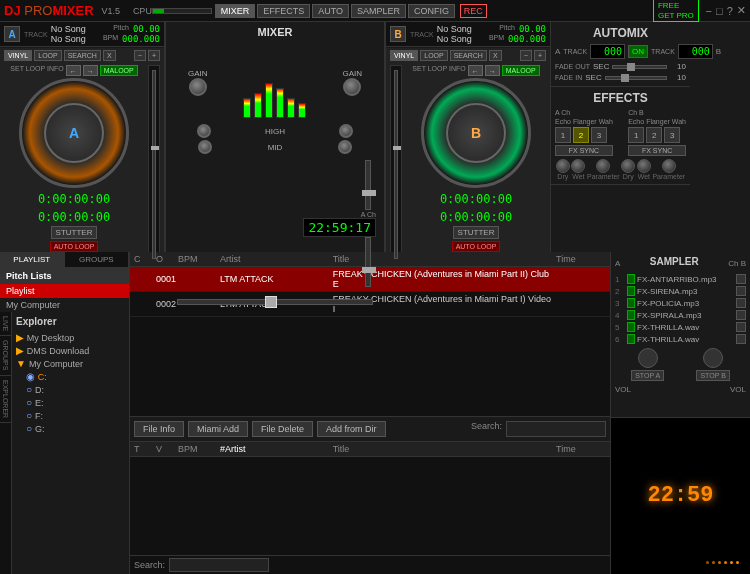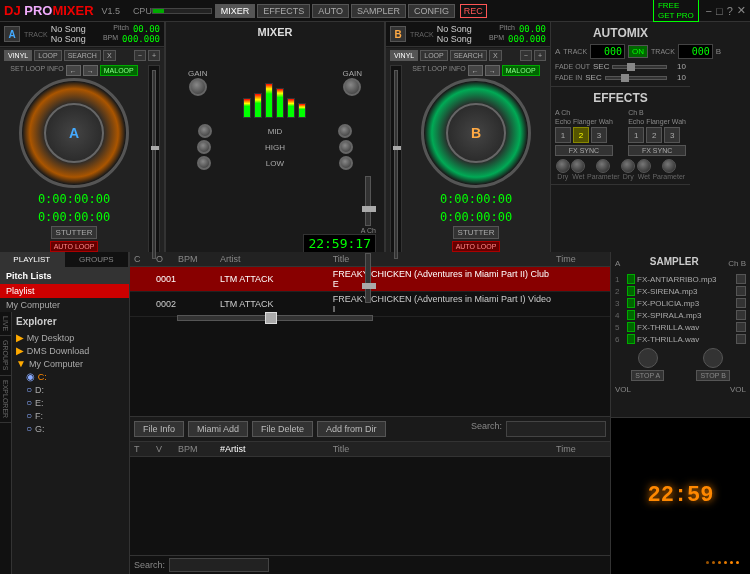--- a/index.html
+++ b/index.html
@@ -502,21 +502,21 @@
       border-left: 1px solid #333;
     }
   </style>
 </head>
 <body>
 
 <div id="app">
 
   <div id="top-bar">
     <span id="logo">
-      <span style="color:#e00">DJ </span><span style="color:#f0abfc;font-weight:bold">PRO</span><span style="color:#e00;font-weight:bold">MIXER</span>
+      <span style="color:#e00">DJ </span><span style="color:#c2410c;font-weight:normal">PRO</span><span style="color:#e00;font-weight:bold">MIXER</span>
     </span>
     <span id="version">V1.5</span>
     &nbsp;
     <span style="color:#888;font-size:9px;">CPU</span>
     <div id="cpu-bar">
         <div id="cpu-fill"></div>
       </div>
     &nbsp;
     <button class="top-btn active">MIXER</button>
     <button class="top-btn">EFFECTS</button>
@@ -649,35 +649,30 @@
           <div class="vu-bar" style="height:15px;"></div>
         </div>
         <div style="display:flex;flex-direction:column;align-items:center;">
           <span class="eq-label">GAIN</span>
           <div class="knob"></div>
         </div>
       </div>
 
       <div class="mixer-row">
         <div class="knob small"></div>
+        <span class="eq-label">HIGH</span>
+        <div class="knob small"></div>
+      </div>
+
+      <div class="mixer-row">
+        <div class="knob small"></div>
         <span class="eq-label">MID</span>
         <div class="knob small"></div>
       </div>
 
-      <div class="mixer-row">
-        <div class="knob small"></div>
-        <span class="eq-label">HIGH</span>
-        <div class="knob small"></div>
-      </div>
-
-      <div class="mixer-row">
-        <div class="knob small"></div>
-        <span class="eq-label">LOW</span>
-        <div class="knob small"></div>
-      </div>
 
       <div style="display:flex;justify-content:space-around;align-items:flex-end;padding:4px 4px 0;flex-direction:column;">
 
         <div style="display:flex;flex-direction:column;align-items:center;">
           <div style="width:6px;height:50px;background:#333;border:1px solid #555;position:relative;">
             <div style="width:14px;height:6px;background:#aaa;position:absolute;top:60%;left:-4px;"></div>
           </div>
           <span style="font-size:7px;color:#888;margin-top:1px;">A Ch</span>
         </div>
 

